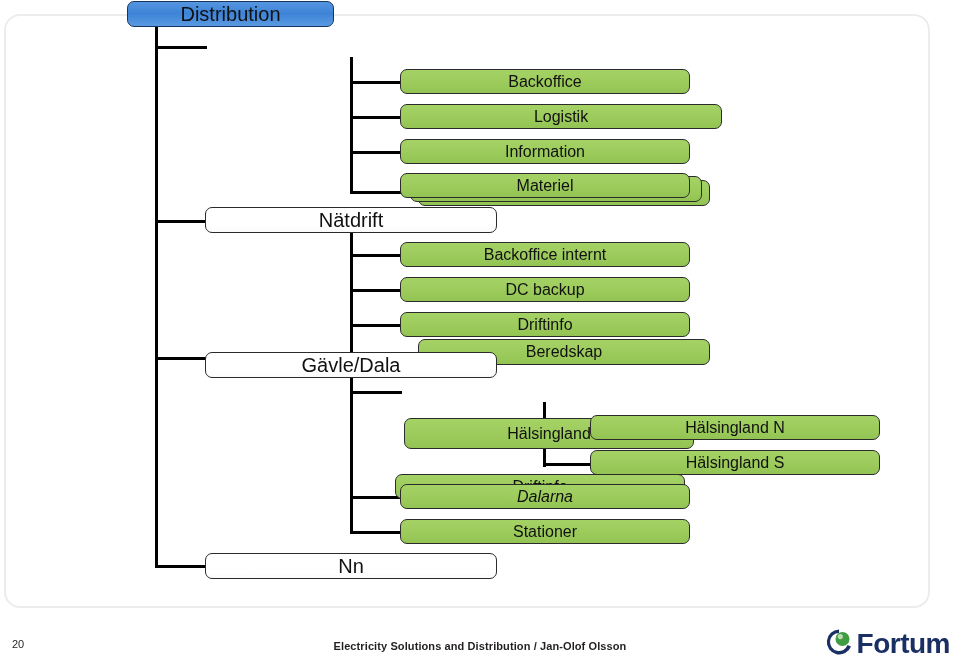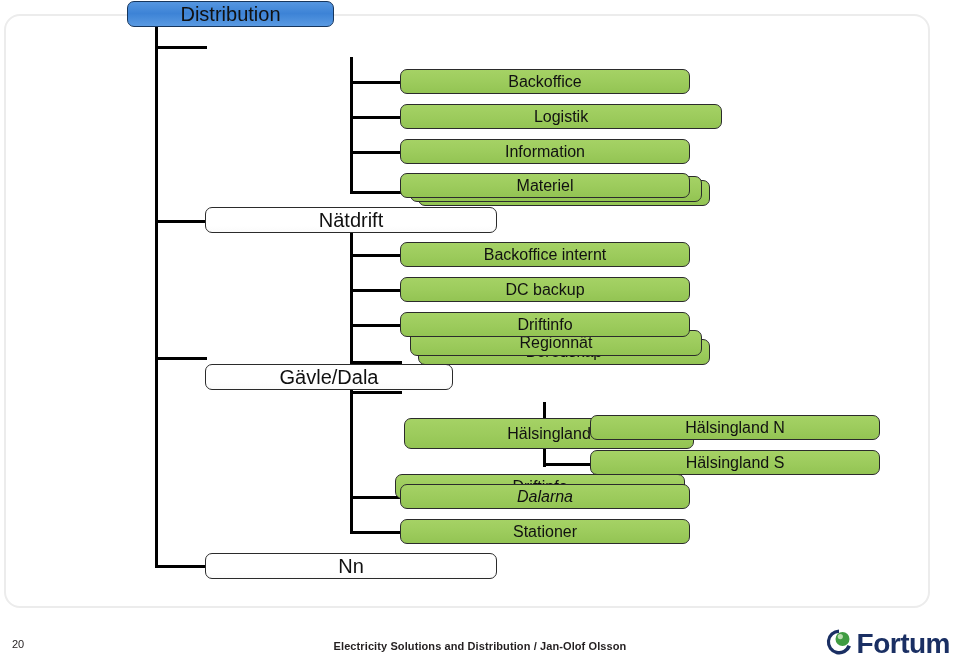--- a/index.html
+++ b/index.html
@@ -177,28 +177,25 @@
   <div class="node node-green" style="left:400px; top:242px; width:290px; height:25px; z-index:3;">
     <span>Backoffice internt</span>
   </div>
   <div class="node node-green" style="left:400px; top:277px; width:290px; height:25px; z-index:3;">
     <span>DC backup</span>
   </div>
 
   <div class="node node-green" style="left:418px; top:339px; width:292px; height:26px; z-index:1;">
     <span>Beredskap</span>
   </div>
-  <div class="node node-green" style="left:410px; top:330px; width:292px; height:26px; z-index:2;">
-    <span>Regionnät</span>
-  </div>
   <div class="node node-green" style="left:400px; top:312px; width:290px; height:25px; z-index:4;">
     <span>Driftinfo</span>
   </div>
 
-  <div class="node node-white" style="left:205px; top:364px; width:248px; height:26px; z-index:6;">
+  <div class="node node-white" style="left:205px; top:352px; width:292px; height:26px; z-index:6;">
     <span>Gävle/Dala</span>
   </div>
 
   <div class="node node-green" style="left:404px; top:381px; width:290px; height:31px; z-index:3;margin-top:37px;">
     <span>Hälsingland</span>
   </div>
   <div class="node node-green" style="left:590px; top:415px; width:290px; height:25px; z-index:3;">
     <span>Hälsingland N</span>
   </div>
   <div class="node node-green" style="left:590px; top:450px; width:290px; height:25px; z-index:3;">

